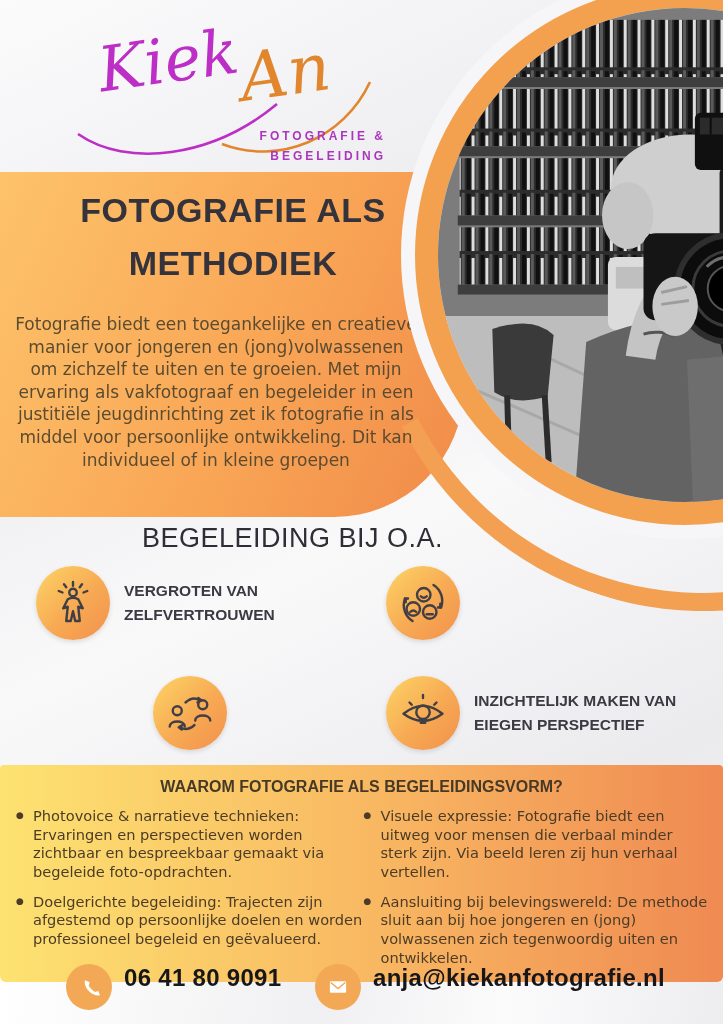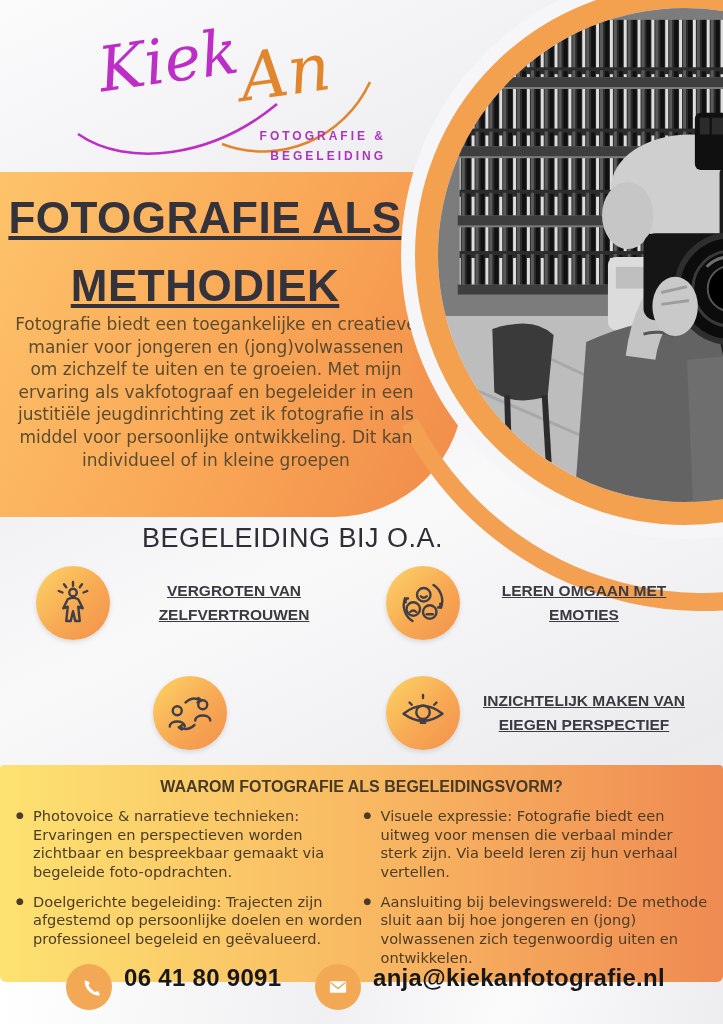--- a/index.html
+++ b/index.html
@@ -13,22 +13,22 @@
   .logo-swash{position:absolute;left:0;top:0;width:320px;height:150px;}
   .kiek{position:absolute;left:26px;top:8px;font:italic 62px "DejaVu Serif",serif;color:#bd2ec6;transform:rotate(-8deg);}
   .an{position:absolute;left:168px;top:18px;font:italic 66px "DejaVu Serif",serif;color:#e1862d;transform:rotate(-8deg);}
   .logo-sub{position:absolute;right:6px;top:110px;text-align:right;color:#ab35bd;font-size:12px;font-weight:700;letter-spacing:3px;line-height:1.7;}
   
   .hero-panel{
     position:absolute;left:0;top:172px;width:464px;height:345px;z-index:1;
     background:linear-gradient(115deg,#fdc36a 0%,#f9a656 55%,#f08a49 100%);
     border-radius:0 0 130px 0;
   }
-  .hero-title{position:absolute;left:4px;top:184px;width:402px;z-index:3;text-align:center;
-    font-size:44px;font-weight:800;color:#34333b;line-height:1.55;letter-spacing:.5px;text-decoration:underline;}
+  .hero-title{position:absolute;left:32px;top:184px;width:402px;z-index:3;text-align:center;
+    font-size:34px;font-weight:800;color:#34333b;line-height:1.55;letter-spacing:.5px;}
   .hero-paragraph{position:absolute;left:14px;top:313px;width:404px;z-index:3;text-align:center;
     font-family:"DejaVu Sans",sans-serif;font-size:17px;line-height:1.33;color:#5b4b30;}
   
   .under-arc{position:absolute;left:365px;top:-65px;width:640px;height:640px;border-radius:50%;
     border:18px solid transparent;border-bottom-color:#f3a052;transform:rotate(18deg);z-index:2;}
   .photo-circle{
     position:absolute;left:415px;top:-15px;width:540px;height:540px;border-radius:50%;
     border:23px solid #f3a14e;box-sizing:border-box;overflow:hidden;z-index:4;
     box-shadow:0 0 0 14px #f6f6f8;background:#d6d6d6;
   }
@@ -36,21 +36,21 @@
   
   .features-heading{position:absolute;left:0;top:523px;width:585px;text-align:center;z-index:3;
     font-size:27px;font-weight:400;color:#2f2e36;letter-spacing:.5px;}
   .feature{position:absolute;display:flex;align-items:center;gap:14px;width:308px;z-index:3;}
   .f1{left:36px;top:566px;} .f2{left:386px;top:566px;}
   .f3{left:36px;top:676px;flex-direction:column;} .f4{left:386px;top:676px;}
   .feature-icon{flex:0 0 74px;width:74px;height:74px;border-radius:50%;
     background:linear-gradient(135deg,#fdd466 0%,#f7a953 55%,#f2914c 100%);
     display:flex;align-items:center;justify-content:center;box-shadow:0 2px 5px rgba(0,0,0,.12);}
   .feature-icon svg{width:48px;height:48px;stroke:#413f45;stroke-width:3.2;fill:none;stroke-linecap:round;stroke-linejoin:round;}
-  .feature-label{flex:1;text-align:center;font-size:15.5px;font-weight:700;color:#3b3a42;line-height:1.55;text-decoration:underline;}
+  .feature-label{flex:1;font-size:15.5px;font-weight:700;color:#3b3a42;line-height:1.55;}
   
   .why-band{position:absolute;left:0;top:765px;width:723px;height:217px;z-index:3;
     background:linear-gradient(90deg,#fde271 0%,#f8b561 55%,#ef8a52 100%);border-radius:4px 4px 6px 6px;}
   .why-heading{padding-top:13px;text-align:center;font-size:16px;font-weight:700;color:#463a27;}
   .why-cols{position:absolute;left:16px;top:42px;right:12px;display:flex;}
   .why-col{flex:1;}
   .why-col ul{margin:0;padding:0;list-style:none;}
   .why-col li{position:relative;padding-left:17px;margin-bottom:11px;
     font-family:"DejaVu Sans",sans-serif;font-size:14.6px;line-height:1.28;color:#4c3c27;}
   .why-col li::before{content:"●";position:absolute;left:0;top:3px;font-size:9px;color:#4c3c27;}
@@ -175,21 +175,20 @@
         <path d="M18 56 a25 25 0 0 1 -10 -30"></path>
         <path d="M12 26 l-4 0 1 5" fill="#413f45"></path>
         <circle cx="33" cy="21" r="9"></circle>
         <path d="M29 23 q4 4 8 0"></path>
         <circle cx="19" cy="40" r="9"></circle>
         <path d="M15 44 q4 -4 8 0"></path>
         <circle cx="41" cy="44" r="9"></circle>
         <line x1="37" y1="47" x2="45" y2="47"></line>
       </svg>
     </div>
-    <div class="feature-label">LEREN OMGAAN MET EMOTIES</div>
   </div>
 
   <div class="feature f3">
     <div class="feature-icon">
       <svg viewBox="0 0 64 64">
         <circle cx="15" cy="29" r="6"></circle>
         <path d="M5 50 c0 -9 20 -9 20 0"></path>
         <circle cx="49" cy="21" r="6"></circle>
         <path d="M39 42 c0 -9 20 -9 20 0"></path>
         <path d="M26 18 q10 -9 19 -3"></path>

